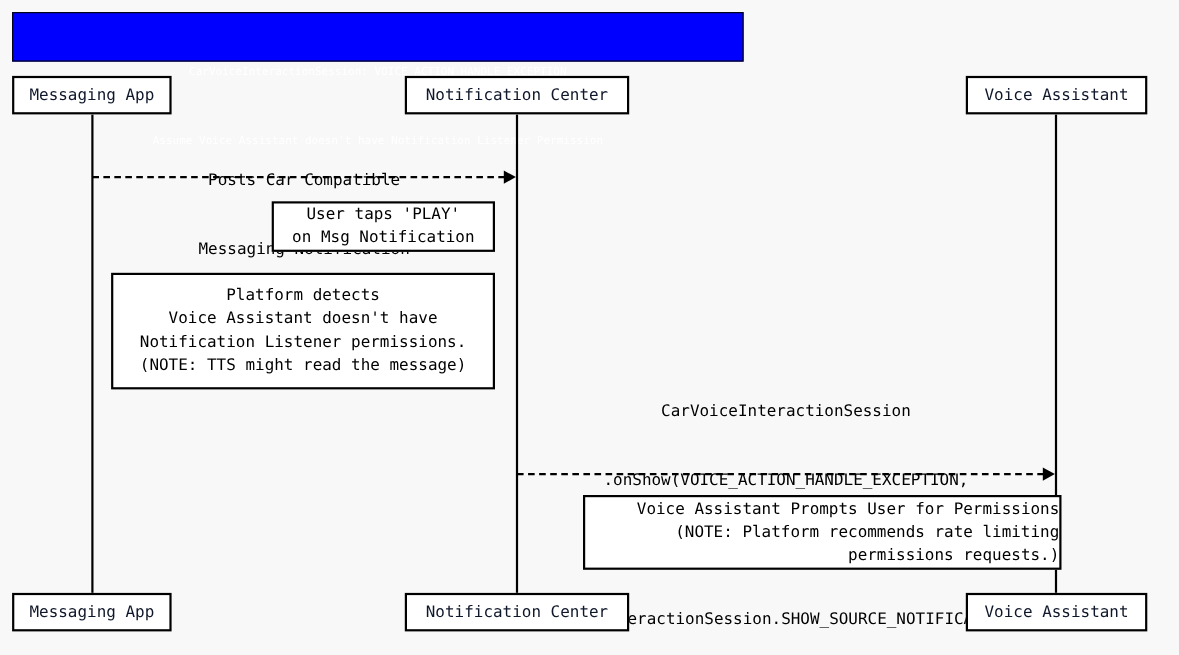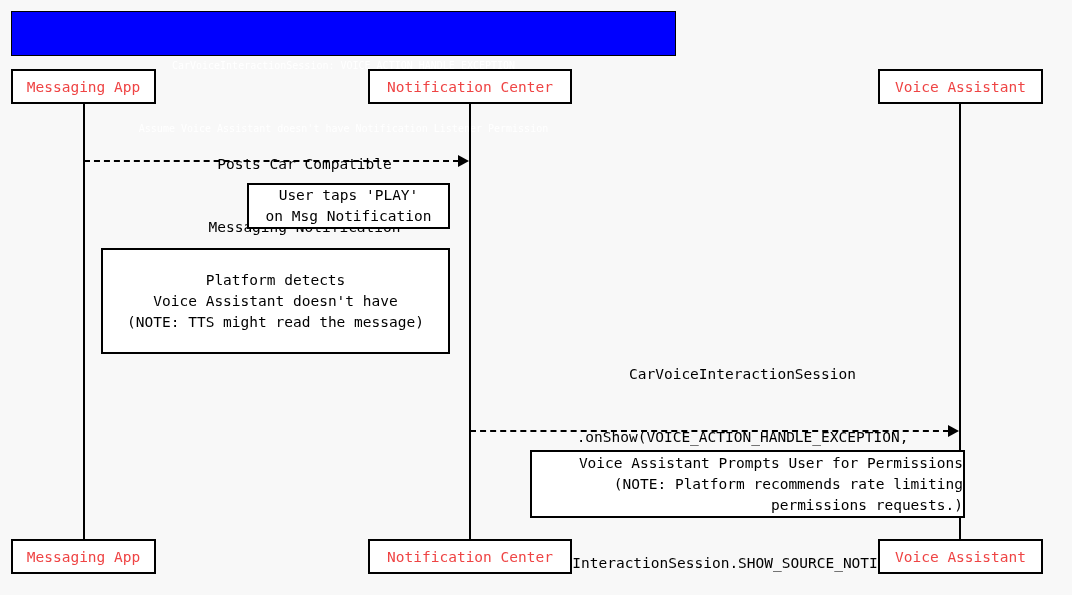--- a/index.html
+++ b/index.html
@@ -45,21 +45,21 @@
     width: 2px;
     background: #000000;
   }
 
   
   .participant {
     position: absolute;
     background: #ffffff;
     border: 2px solid #000000;
     box-sizing: border-box;
-    color: #ef4444;
+    color: #0f172a;
     font-size: 14.5px;
     display: flex;
     align-items: center;
     justify-content: center;
     white-space: pre;
   }
 
   
   .note {
     position: absolute;
@@ -79,21 +79,20 @@
   .note .nline { display: block; }
 
   
   .msg-label {
     position: absolute;
     color: #000000;
     font-size: 14.5px;
     line-height: 21px;
     text-align: center;
     white-space: pre;
-    padding-left: 28px;
   }
   .msg-label .mline { display: block; }
 
   
   .arrow-line {
     position: absolute;
     height: 0;
     border-top: 2px dashed #000000;
   }
   .arrow-head {
@@ -137,20 +136,21 @@
   <div class="arrow-head" style="left:458px; top:155px;"></div>
 
   <div class="note" style="left:247px; top:183px; width:203px; height:46px;">
     <span class="nline">User taps 'PLAY'</span>
     <span class="nline">on Msg Notification</span>
   </div>
 
   <div class="note" style="left:101px; top:248px; width:349px; height:106px;">
     <span class="nline">Platform detects</span>
     <span class="nline">Voice Assistant doesn't have</span>
+    <span class="nline">Notification Listener permissions.</span>
     <span class="nline">(NOTE: TTS might read the message)</span>
   </div>
 
   <div class="msg-label" style="left:470px; top:322px; width:489px;">
     <span class="mline">CarVoiceInteractionSession</span>
     <span class="mline">.onShow(VOICE_ACTION_HANDLE_EXCEPTION,</span>
     <span class="mline">Bundle payload,</span>
     <span class="mline">VoiceInteractionSession.SHOW_SOURCE_NOTIFICATION)</span>
   </div>
   <div class="arrow-line" style="left:470px; top:430px; width:479px;"></div>

